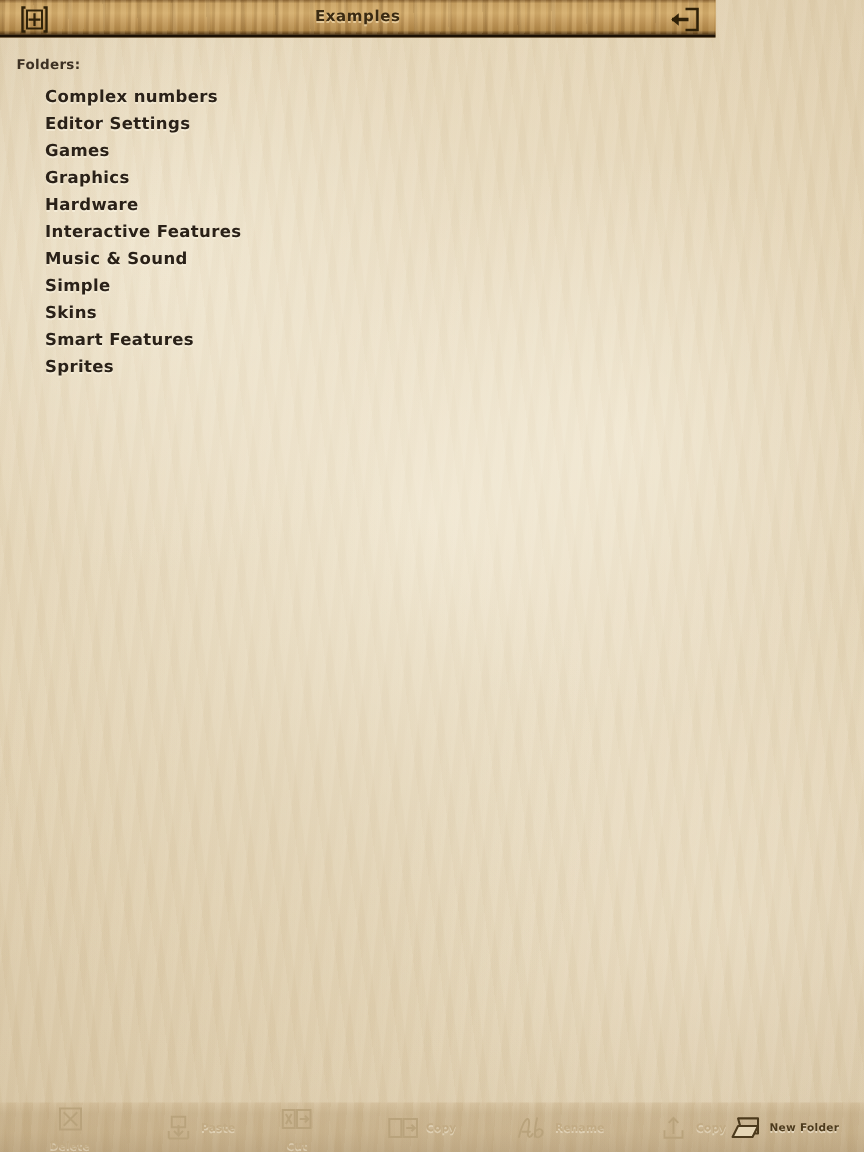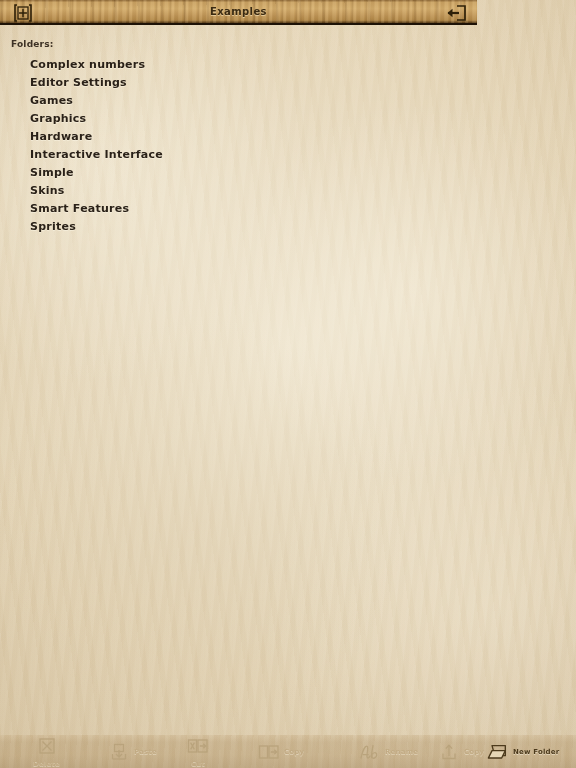--- a/index.html
+++ b/index.html
@@ -150,21 +150,21 @@
   .tool.disabled { opacity: 1; }
   .tool.disabled .glyph svg { stroke: #b9a37c; color: #b9a37c; }
   .tool.disabled .tlabel { color: #c2ab84; text-shadow: 0 1px 0 rgba(255,250,236,0.4); }
   .tool.active .glyph svg { stroke: #4c3a1c; color: #4c3a1c; }
   .tool.active .tlabel { color: #4c3a1c; text-shadow: 0 1px 0 rgba(255,250,236,0.5); }
 
   .t-delete   { position: absolute; left: 33px; flex-direction: column; }
   .t-paste    { position: absolute; left: 108px; }
   .t-cut      { position: absolute; left: 187px; flex-direction: column; }
   .t-copy     { position: absolute; left: 258px; }
-  .t-rename   { position: absolute; left: 359px; }
+  .t-rename   { position: absolute; left: 344px; }
   .t-share    { position: absolute; left: 438px; }
   .t-newfolder{ position: absolute; left: 487px; }
 </style>
 </head>
 <body>
 
 <div class="screen">
 
   <div class="topbar">
 
@@ -193,21 +193,22 @@
   </div>
 
   <div class="folders-label">Folders:</div>
 
   <ul class="folder-list">
     <li class="folder-item">Complex numbers</li>
     <li class="folder-item">Editor Settings</li>
     <li class="folder-item">Games</li>
     <li class="folder-item">Graphics</li>
     <li class="folder-item">Hardware</li>
-    <li class="folder-item">Interactive Interface</li>
+    <li class="folder-item">Interactive Features</li>
+    <li class="folder-item">Music &amp; Sound</li>
     <li class="folder-item">Simple</li>
     <li class="folder-item">Skins</li>
     <li class="folder-item">Smart Features</li>
     <li class="folder-item">Sprites</li>
   </ul>
 
   <div class="bottombar">
 
     <div class="tool disabled t-delete">
       <span class="glyph">

